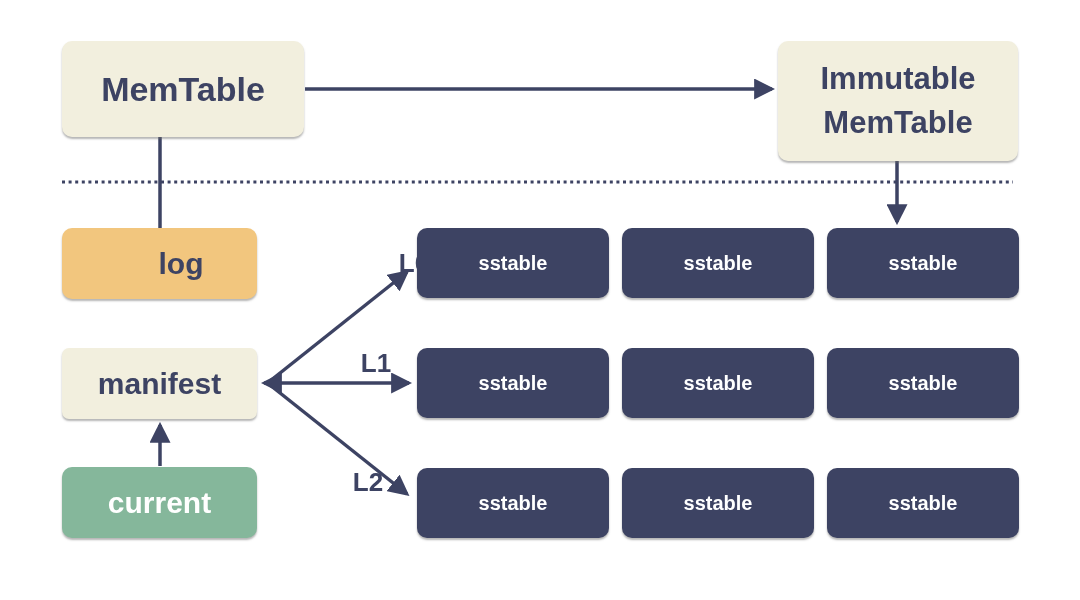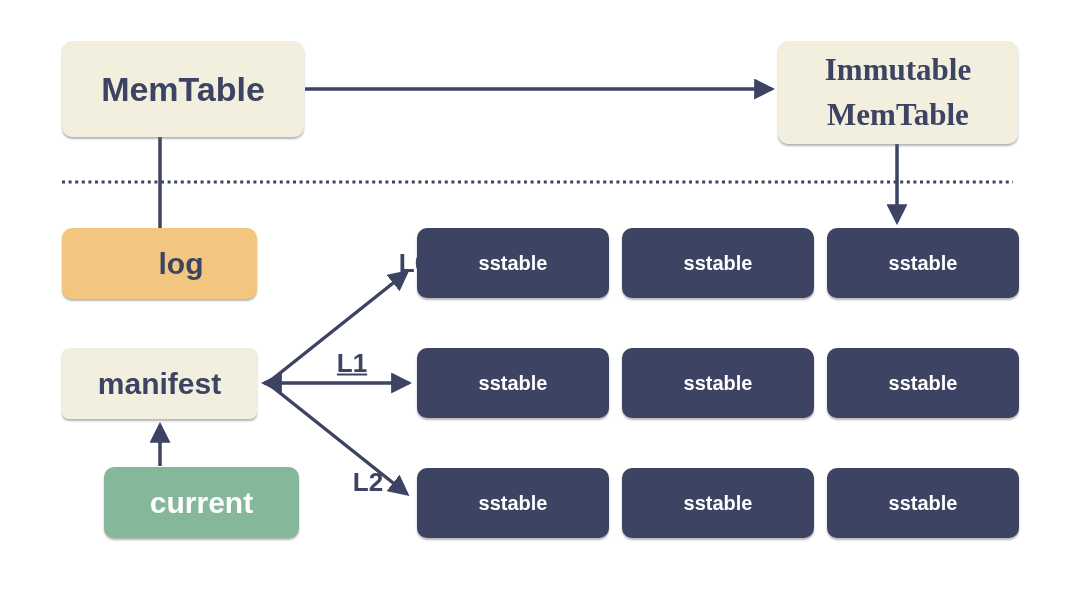--- a/index.html
+++ b/index.html
@@ -15,44 +15,44 @@
     position:absolute;
     border-radius:10px;
     display:flex; align-items:center; justify-content:center;
     box-shadow:0 2px 2px rgba(110,110,110,0.5);
     font-weight:bold;
     color:var(--navy,#3d4363);
     box-sizing:border-box;
     text-align:center;
   }
   .memtable   { left:62px;  top:41px;  width:242px; height:96px; background:var(--cream,#f2efde); font-size:34px; }
-  .immutable  { left:778px; top:41px;  width:240px; height:103px; background:var(--cream,#f2efde); font-size:31px; line-height:1.42; padding:0 8px;font-family:Liberation Serif, serif; }
+  .immutable  { left:778px; top:41px;  width:240px; height:120px; background:var(--cream,#f2efde); font-size:31px; line-height:1.42; padding:0 8px; }
   .log        { left:62px;  top:228px; width:195px; height:71px; background:var(--orange,#f2c67e); font-size:30px;padding-left:43px; }
   .manifest   { left:62px;  top:348px; width:195px; height:71px; background:var(--cream,#f2efde); font-size:30px;border-radius:7px; }
-  .current    { left:62px;  top:467px; width:195px; height:71px; background:var(--green,#85b79b); color:var(--white-text,#ffffff); font-size:30px;margin-left:42px; }
+  .current    { left:62px;  top:467px; width:195px; height:71px; background:var(--green,#85b79b); color:var(--white-text,#ffffff); font-size:30px; }
   .sstable {
     position:absolute;
     width:192px; height:70px;
     border-radius:10px;
     background:var(--navy,#3d4363);
     color:var(--white-text,#ffffff);
     display:flex; align-items:center; justify-content:center;
     font-size:20px; font-weight:bold;
     box-shadow:0 2px 2px rgba(110,110,110,0.5);
   }
   .row0 { top:228px; } .row1 { top:348px; } .row2 { top:468px; }
   .col0 { left:417px; } .col1 { left:622px; } .col2 { left:827px; }
   .lvl {
     position:absolute;
     transform:translate(-50%,-50%);
     font-size:26px; font-weight:bold;
     color:var(--navy,#3d4363);
   }
   .lvl0 { left:370px; top:263px;margin-left:44px; }
-  .lvl1 { left:352px; top:363px;text-decoration:underline; }
+  .lvl1 { left:376px; top:363px; }
   .lvl2 { left:368px; top:482px; }
 </style>
 </head>
 <body>
 
 <div class="stage">
 
   <svg class="connectors" viewBox="0 0 1080 600" xmlns="http://www.w3.org/2000/svg">
     <defs>
       <marker id="ah" viewBox="0 0 10 10" refX="8.5" refY="5" markerWidth="6" markerHeight="6" orient="auto-start-reverse">

